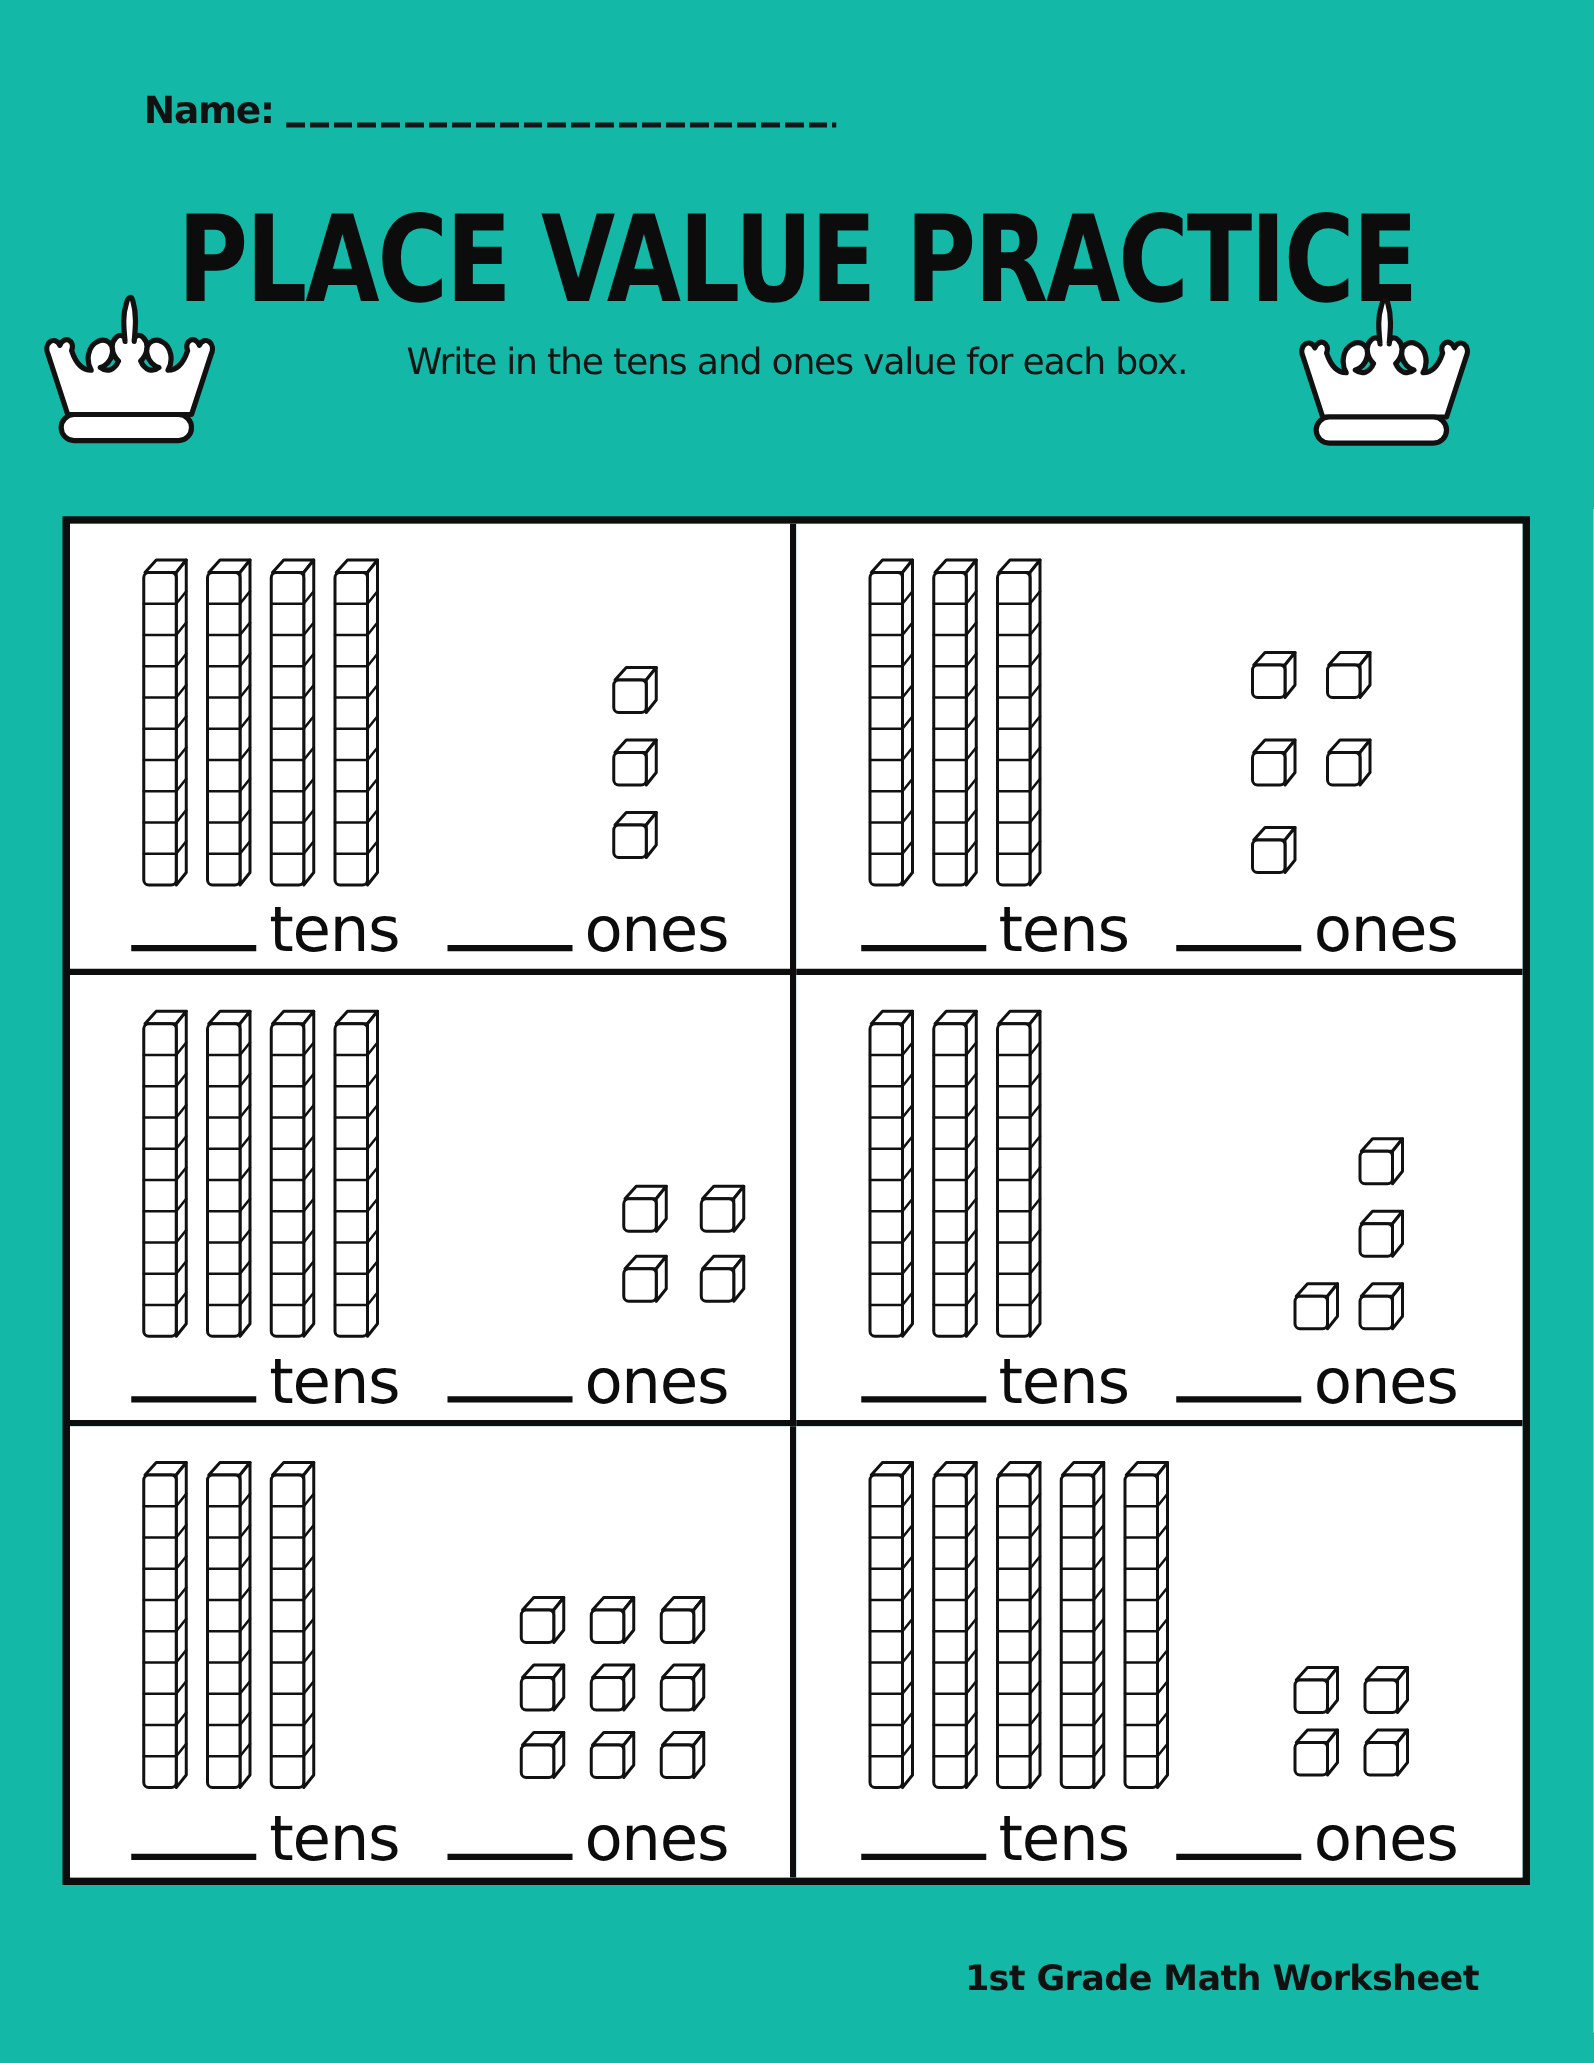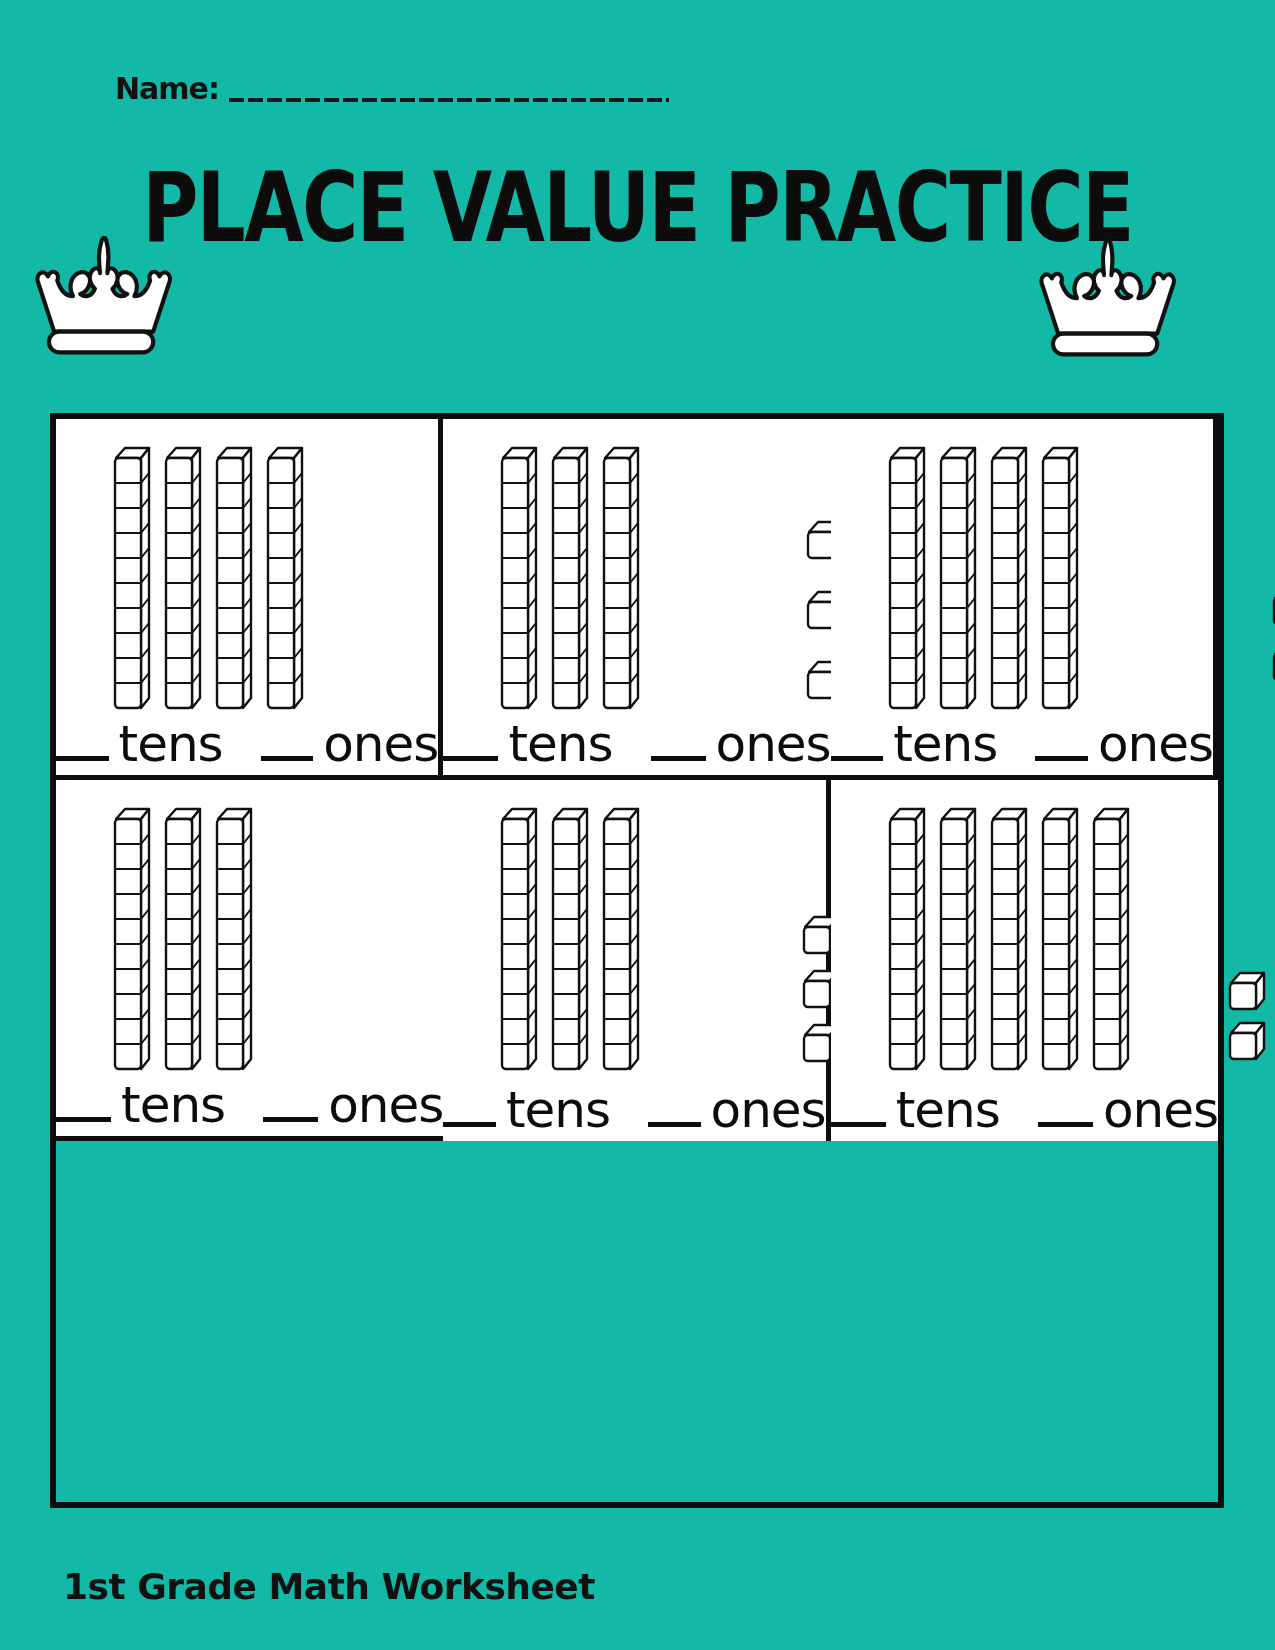--- a/index.html
+++ b/index.html
@@ -25,21 +25,21 @@
 
   
   .crown{position:absolute;width:146px;height:134px;}
   .crown-left{left:26px;top:226px;}
   .crown-right{left:1030px;top:228px;}
   .crown path,.crown rect{fill:#fff;stroke:#111;stroke-width:4;stroke-linejoin:round;stroke-linecap:round;}
 
   
   .grid{position:absolute;left:50px;top:413px;width:1174px;height:1095px;
         border:6px solid #0d0d0d;box-sizing:border-box;
-        display:grid;grid-template-columns:1fr 1fr 1fr;grid-template-rows:1fr 1fr 1fr;}
+        display:grid;grid-template-columns:1fr 1fr;grid-template-rows:1fr 1fr 1fr;}
   .cell{position:relative;box-sizing:border-box;background:#fff;}
   .cell:nth-child(odd){border-right:5px solid #0d0d0d;}
   .cell:nth-child(-n+4){border-bottom:5px solid #0d0d0d;}
 
   .rods{position:absolute;left:56px;top:26px;display:flex;gap:11px;}
   .rod{width:40px;height:266px;}
   .cube{width:40px;height:42px;}
   .cube-empty{width:40px;height:42px;}
 
   .ones{position:absolute;display:grid;grid-auto-rows:42px;}
@@ -51,21 +51,21 @@
   .o6{left:396px;top:190px;column-gap:16px;row-gap:8px;}
 
   .answers{position:absolute;left:0;right:0;bottom:6px;display:flex;
            justify-content:center;align-items:flex-end;}
   .blank{width:100px;height:5px;background:#0d0d0d;margin-bottom:8px;}
   .word{font-size:50px;line-height:1;letter-spacing:-1px;color:#0c0c0c;margin-left:10px;}
   .blank-ones{margin-left:38px;}
 
   
   .footer{position:absolute;left:63px;right:92px;top:1566px;display:flex;
-          justify-content:flex-start;font-size:36px;font-weight:bold;letter-spacing:-0.5px;}
+          justify-content:flex-end;font-size:28px;font-weight:bold;letter-spacing:-0.5px;}
 
   .svg-defs{position:absolute;width:0;height:0;overflow:hidden;}
   svg .ink{fill:#fff;stroke:#111;stroke-width:2.4;stroke-linejoin:round;stroke-linecap:round;}
   svg .seam{fill:none;stroke:#111;stroke-width:2;stroke-linejoin:round;stroke-linecap:round;}
 </style>
 </head>
 <body>
 
 <div class="page">
 
@@ -83,20 +83,21 @@
       <rect class="ink" x="3" y="13" width="26" height="26" rx="4"></rect>
     </symbol>
   </svg>
 
   <div class="field-row name-row">
     <span class="hdr-label">Name:</span>
     <span class="dash-line name-line"></span>
   </div>
 
   <h1 class="title">PLACE VALUE PRACTICE</h1>
+  <p class="subtitle">Write in the tens and ones value for each box.</p>
 
   <svg class="crown crown-left" viewBox="0 0 140 126">
     <path d="M27 100 L12 54 C8 45 17 39 21 47 C24 39 33 43 30 51 C33 60 38 66 45 66 C41 59 42 48 50 44 C57 41 63 46 61 54 C60 59 56 63 52 64 C57 68 63 66 66 59 C61 54 59 46 64 41 C67 38 71 39 71 44 C70 33 69 24 72 15 C73 10 76 8 77 13 C80 23 79 33 78 44 C78 39 82 38 85 41 C90 46 88 54 83 59 C86 66 92 68 97 64 C93 63 89 59 88 54 C86 46 92 41 99 44 C107 48 108 59 104 66 C111 66 116 60 119 51 C116 43 125 39 128 47 C132 39 141 45 137 54 L122 100 Z"></path>
     <rect x="22" y="100" width="100" height="20" rx="10"></rect>
   </svg>
   <svg class="crown crown-right" viewBox="0 0 140 126">
     <path d="M27 100 L12 54 C8 45 17 39 21 47 C24 39 33 43 30 51 C33 60 38 66 45 66 C41 59 42 48 50 44 C57 41 63 46 61 54 C60 59 56 63 52 64 C57 68 63 66 66 59 C61 54 59 46 64 41 C67 38 71 39 71 44 C70 33 69 24 72 15 C73 10 76 8 77 13 C80 23 79 33 78 44 C78 39 82 38 85 41 C90 46 88 54 83 59 C86 66 92 68 97 64 C93 63 89 59 88 54 C86 46 92 41 99 44 C107 48 108 59 104 66 C111 66 116 60 119 51 C116 43 125 39 128 47 C132 39 141 45 137 54 L122 100 Z"></path>
     <rect x="22" y="100" width="100" height="20" rx="10"></rect>
   </svg>
 

